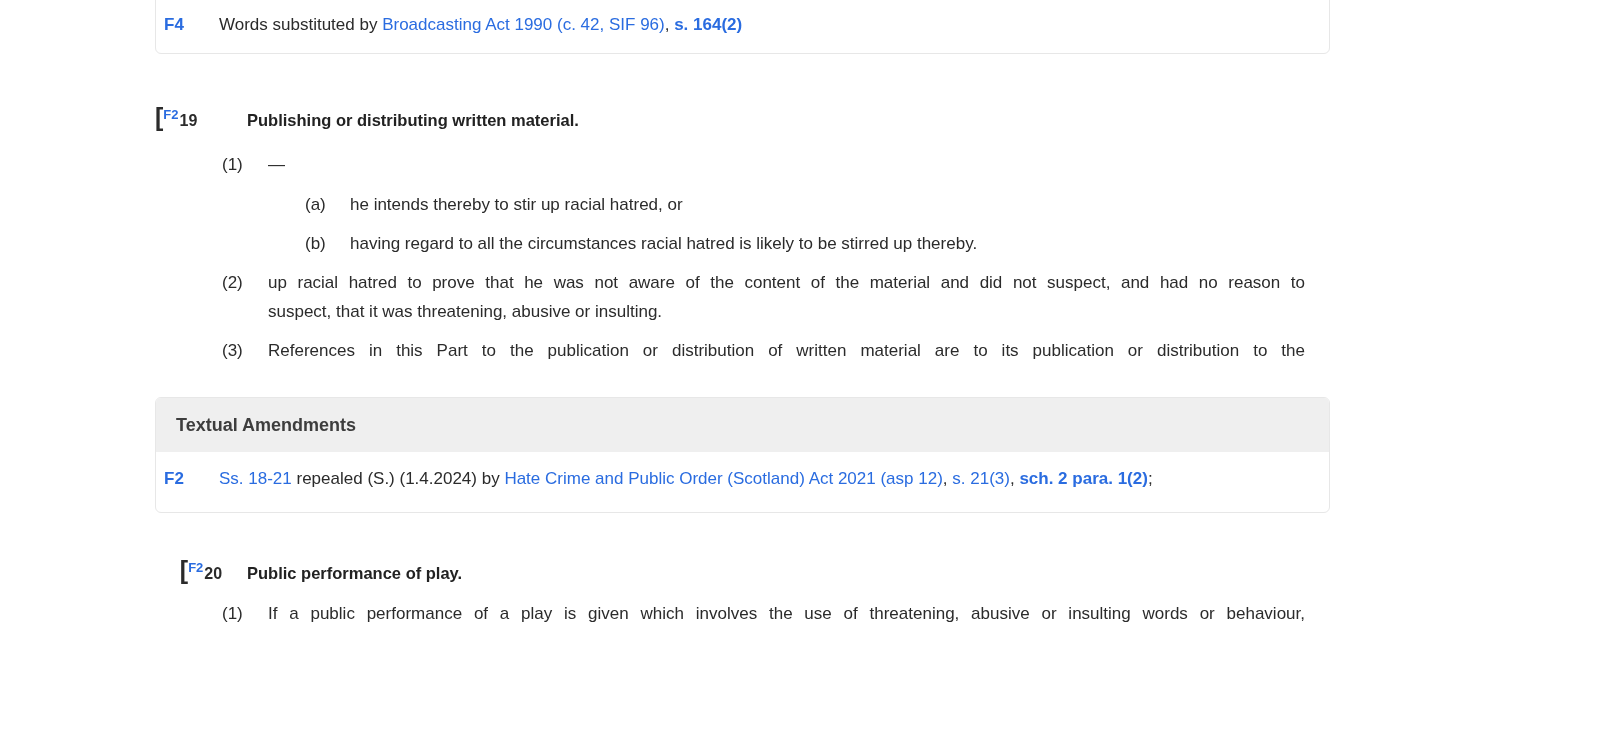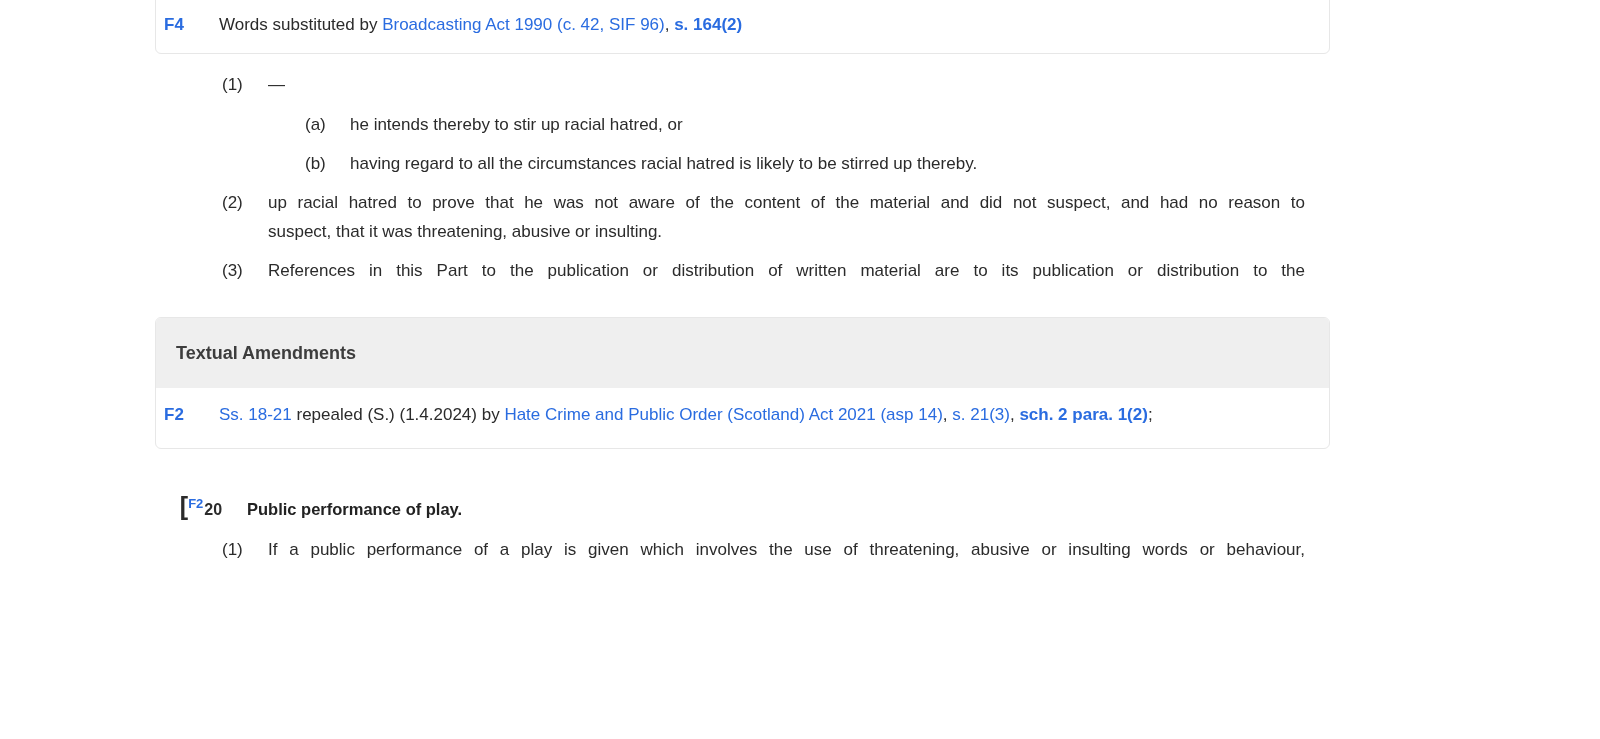--- a/index.html
+++ b/index.html
@@ -43,40 +43,44 @@
   
   .subpara{display:flex;padding-left:150px;margin-top:10px;font-size:17px;line-height:29px;}
   #item-a{margin-top:11px;}
   .slabel{width:45px;flex:none;}
   .stext{flex:1;padding-right:25px;}
 
   .close-bracket{font-weight:700;font-size:19px;}
 
   
   #ta-box{margin-top:32px;overflow:hidden;}
-  .ta-header{background:var(--hdrbg);padding:24px 20px;font-size:18px;line-height:22px;font-weight:700;color:var(--hdrtext);}
+  .ta-header{background:var(--hdrbg);padding:16px 20px;font-size:18px;line-height:22px;font-weight:700;color:var(--hdrtext);}
   .ta-body{display:flex;padding:12px 20px 19px 8px;font-size:17px;line-height:29px;}
 
   
   .seg-plain{color:var(--text);}
   .seg-link{color:var(--link);cursor:pointer;}
   .seg-linkb{color:var(--link);font-weight:700;cursor:pointer;}
 
   #p20-1{margin-top:12px;}
 </style>
 </head>
 <body>
 
 <div id="content">
 
   <div id="box-f4" class="ann-box">
     <span class="fn-label">F4</span>
     <span class="fn-content"><span class="seg-plain">Words substituted by </span><span class="seg-link">Broadcasting Act 1990 (c. 42, SIF 96)</span><span class="seg-plain">, </span><span class="seg-linkb">s. 164(2)</span></span>
   </div>
 
+  <div id="h19" class="section-heading">
+    <span class="h-prefix"><span class="open-bracket">[</span><span class="fn-sup">F2</span><span class="h-num">19</span></span>
+    <span class="h-title">Publishing or distributing written material.</span>
+  </div>
 
   <div id="p19-1" class="para">
     <span class="pnum">(1)</span>
     <span class="ptext">
       <div>—</div>
     </span>
   </div>
 
   <div id="item-a" class="subpara">
     <span class="slabel">(a)</span>
@@ -101,21 +105,21 @@
     <span class="ptext">
       <div class="jline">References in this Part to the publication or distribution of written material are to its publication or distribution to the</div>
     </span>
   </div>
 
   <div id="ta-box" class="ann-box">
     <div class="ta-header">Textual Amendments</div>
     <div class="ta-body">
       <span class="fn-label">F2</span>
       <span class="fn-content">
-        <div><span class="seg-link">Ss. 18-21</span><span class="seg-plain"> repealed (S.) (1.4.2024) by </span><span class="seg-link">Hate Crime and Public Order (Scotland) Act 2021 (asp 14)</span><span class="seg-plain">, </span><span class="seg-link">s. 21(3)</span><span class="seg-plain">, </span><span class="seg-linkb">sch. 2 para. 1(2)</span><span class="seg-plain">;</span></div>
+        <div><span class="seg-link">Ss. 18-21</span><span class="seg-plain"> repealed (S.) (1.4.2024) by </span><span class="seg-link">Hate Crime and Public Order (Scotland) Act 2021 (asp 12)</span><span class="seg-plain">, </span><span class="seg-link">s. 21(3)</span><span class="seg-plain">, </span><span class="seg-linkb">sch. 2 para. 1(2)</span><span class="seg-plain">;</span></div>
       </span>
     </div>
   </div>
 
   <div id="h20" class="section-heading">
     <span class="h-prefix"><span class="open-bracket">[</span><span class="fn-sup">F2</span><span class="h-num">20</span></span>
     <span class="h-title">Public performance of play.</span>
   </div>
 
   <div id="p20-1" class="para">

